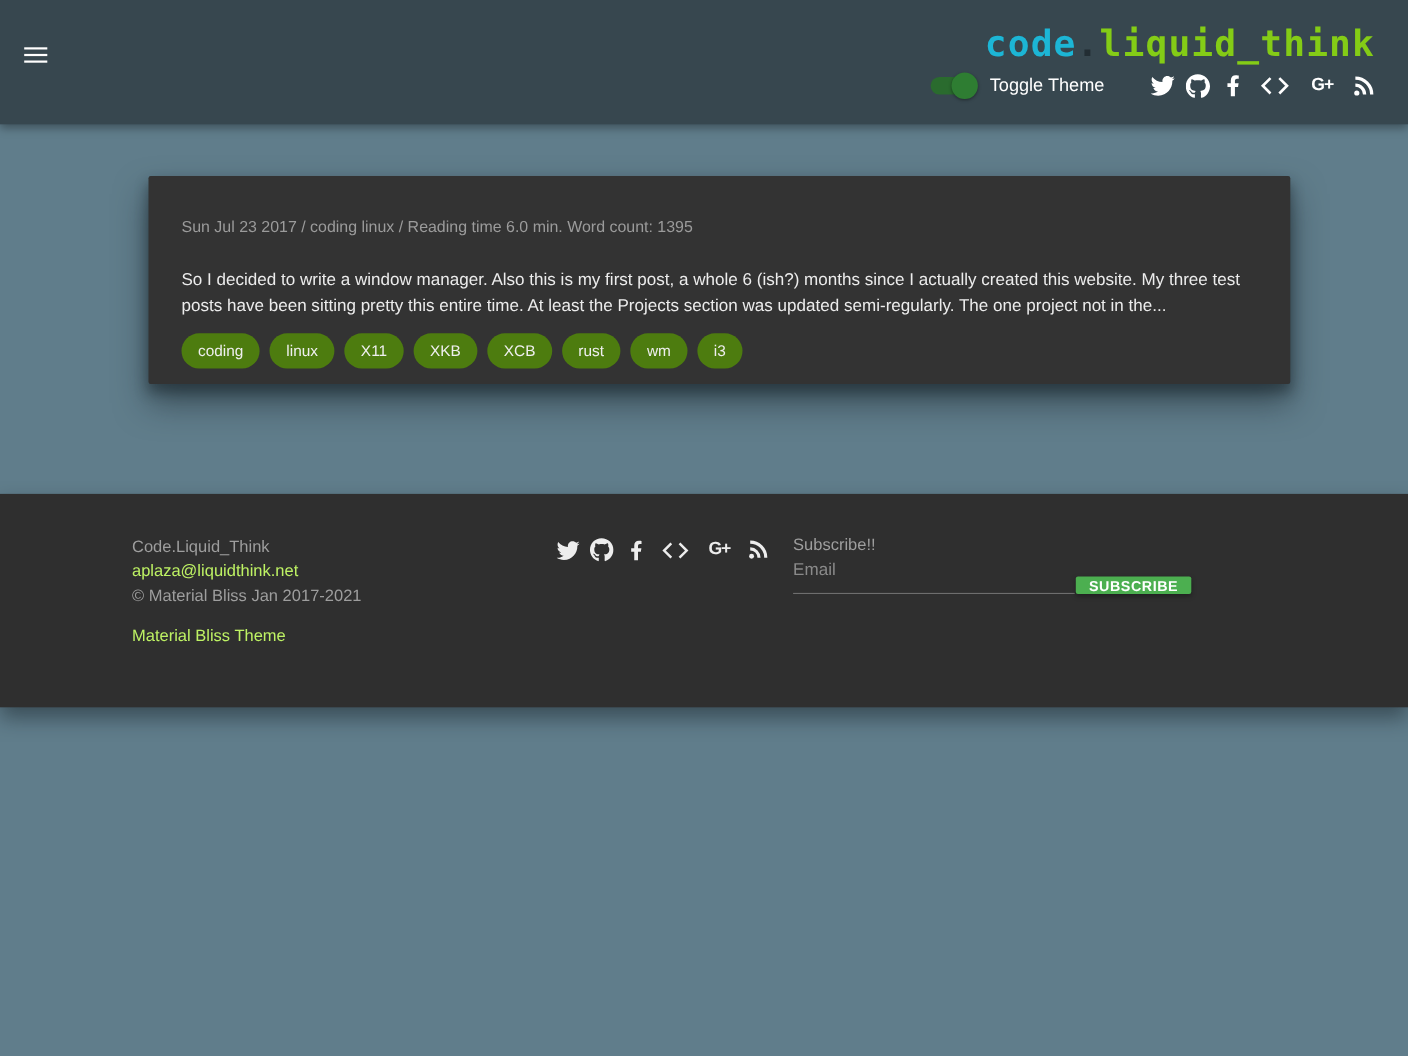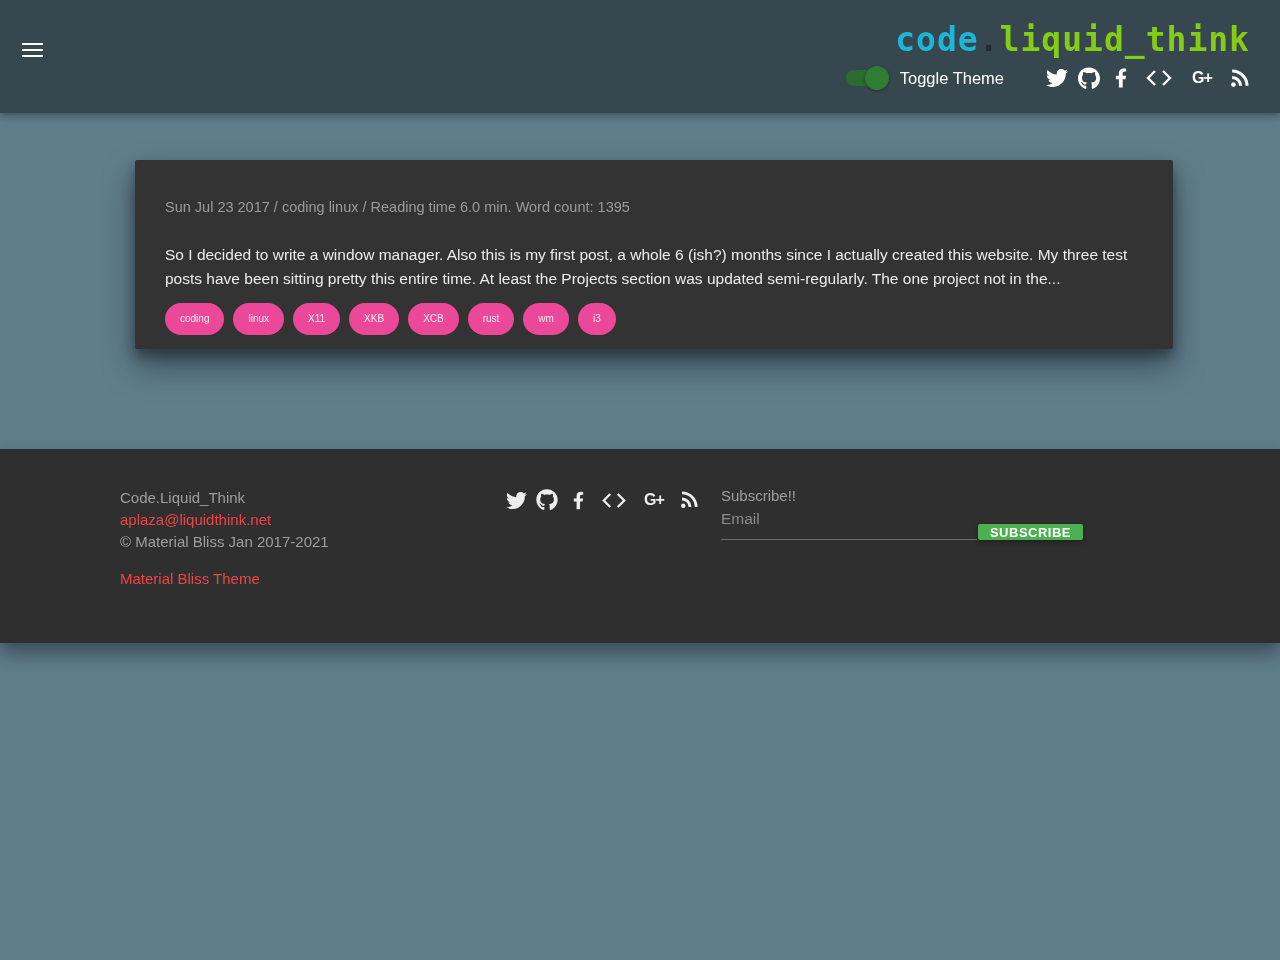--- a/index.html
+++ b/index.html
@@ -73,33 +73,33 @@
     color:#fff; font-family:inherit; font-size:13px; font-weight:bold; letter-spacing:1px;
     padding:0 20px; height:34px; border-radius:2px;
     box-shadow:0 2px 5px rgba(0,0,0,0.35);
   }
   .play-icon {
     width:0; height:0; margin-left:20px;
     border-left:11px solid #fff; border-top:7px solid transparent; border-bottom:7px solid transparent;
   }
   .tag-row { display:flex; gap:9px; margin-top:12px; }
   .tag {
-    background:#ec4899; color:#efefef; font-size:10px;
+    background:#4d7c0f; color:#efefef; font-size:14px;
     padding:8px 15px; border-radius:17px; cursor:pointer; line-height:16px;
   }
 
   
   .footer {
     margin-top:100px; height:194px; background:#2f2f2f;
     box-shadow:0 10px 18px rgba(20,30,36,0.5);
     display:flex; padding:38px 0 0 120px; font-size:15px;
   }
   .f-col1 { width:385px; }
   .f-line { color:#9e9e9e; line-height:22px; }
-  .f-link { color:#ef4444; line-height:22px; text-decoration:none; display:inline-block; cursor:pointer; }
+  .f-link { color:#bef264; line-height:22px; text-decoration:none; display:inline-block; cursor:pointer; }
   .theme-link { margin-top:15px; }
   .f-col2 { width:216px; padding-top:2px; }
   .f-col2 .icon-row { gap:9px; }
   .f-col2 svg path, .f-col2 svg circle { fill:#ededed; }
   .f-col2 svg .stroked { stroke:#ededed; fill:none; }
   .f-col3 { width:375px; }
   .subscribe-heading { color:#9e9e9e; }
   .subscribe-form { display:flex; align-items:flex-end; }
   .email-input {
     width:256px; background:transparent; border:none; outline:none;

